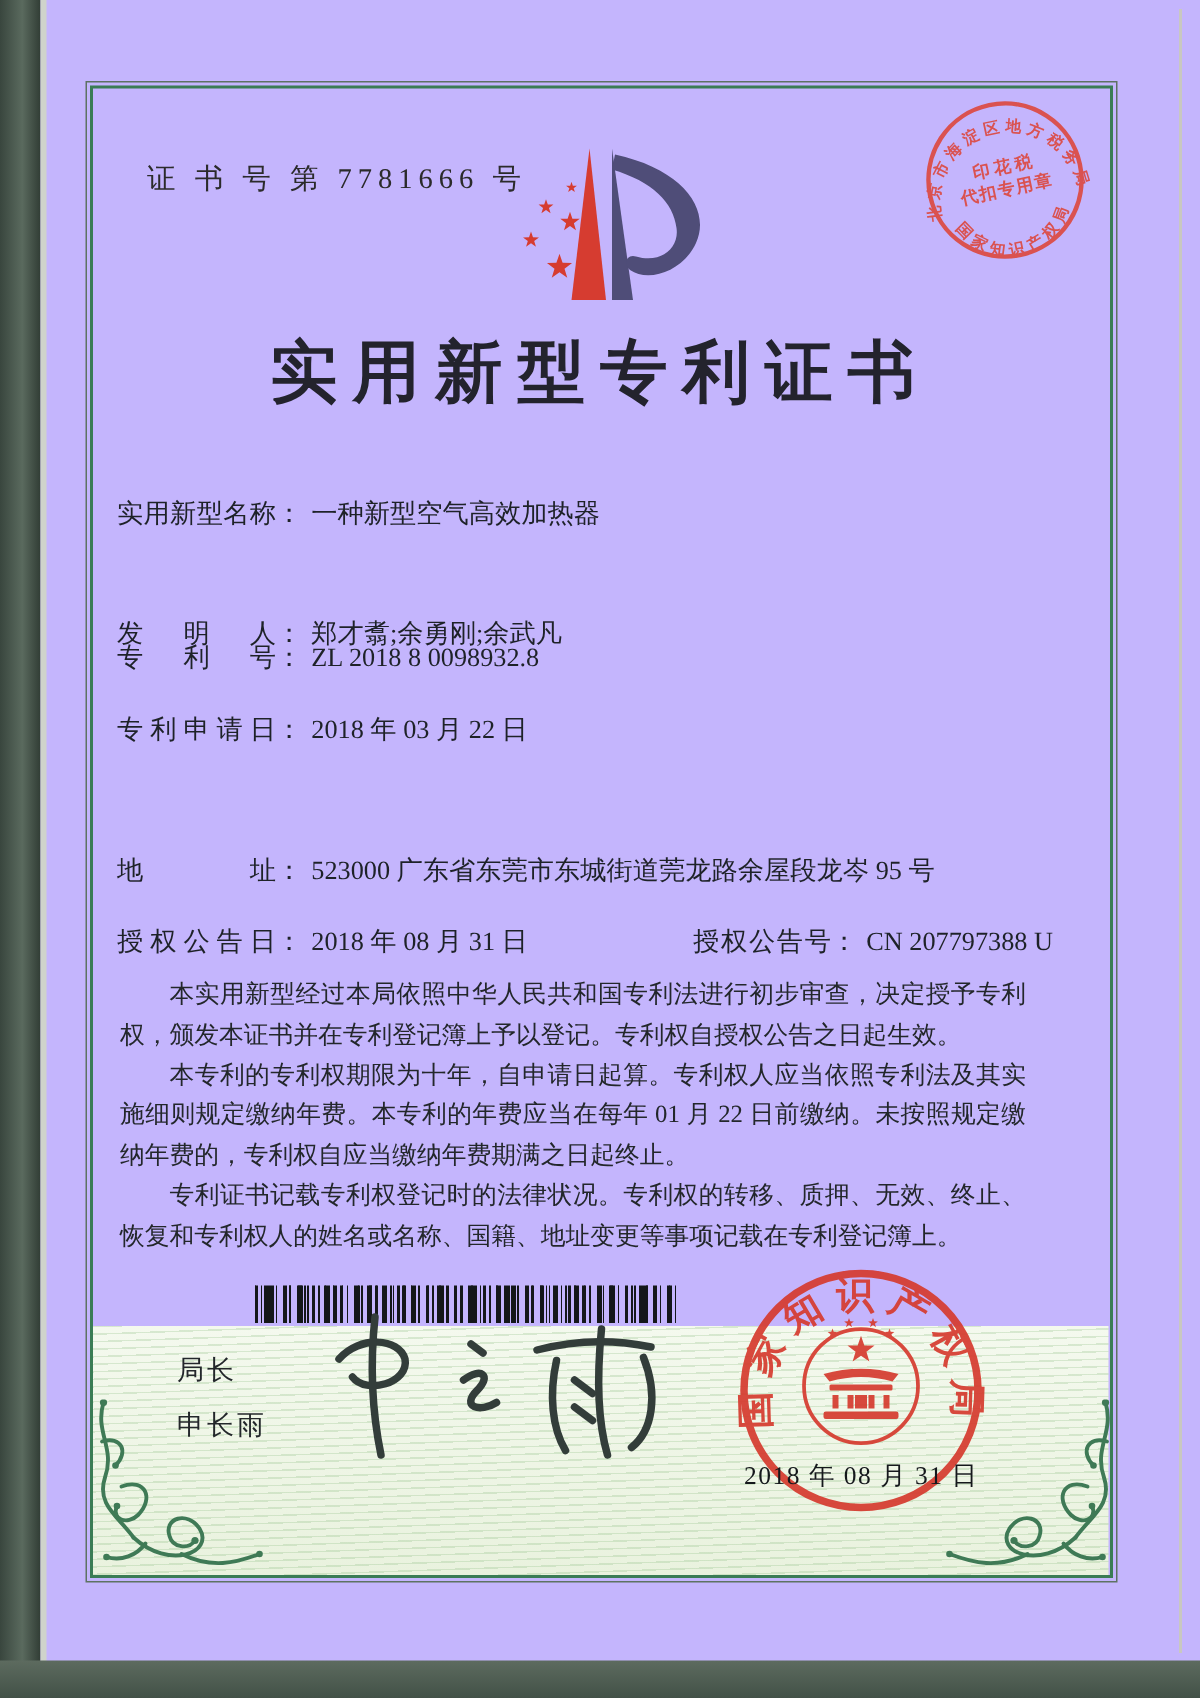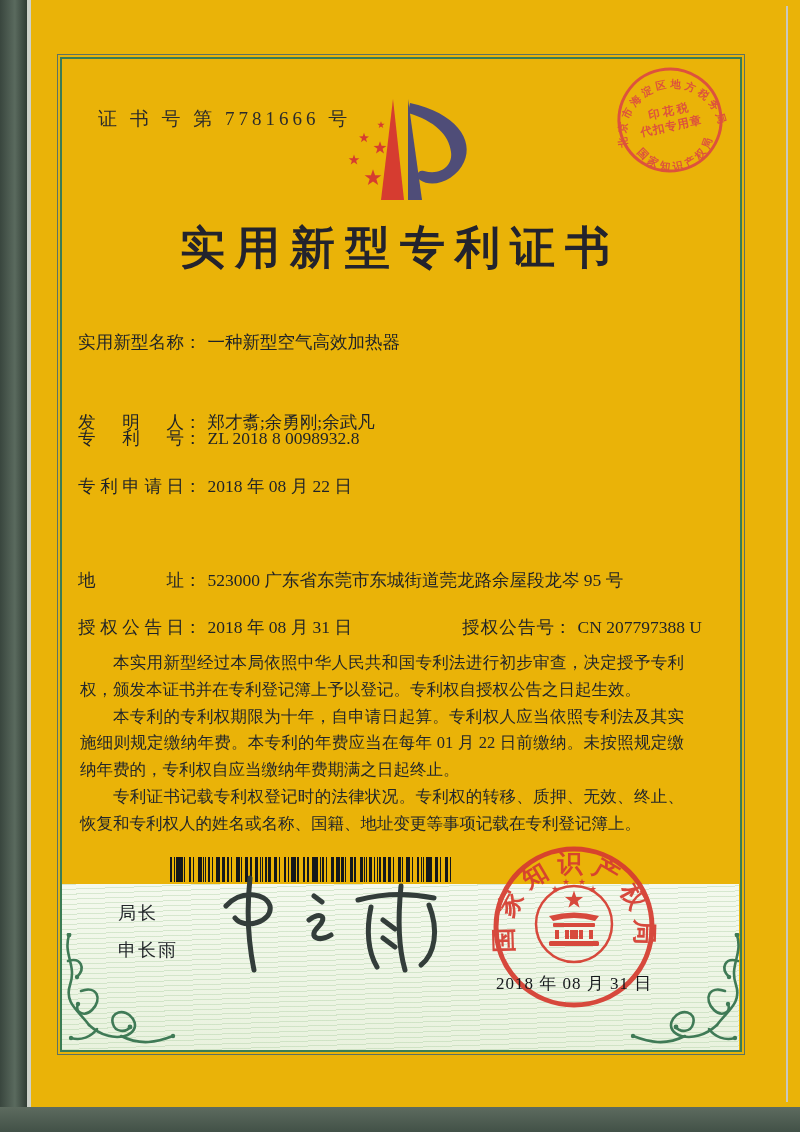--- a/index.html
+++ b/index.html
@@ -1,18 +1,18 @@
 <!DOCTYPE html>
 <html><head>
 <meta charset="utf-8">
 <style>
   html,body { margin:0; padding:0; background:#e8e7e1; }
   .page {
     position:relative; width:800px; height:1132px; margin:0 auto;
-    background:#eab308; overflow:hidden;
+    background:#c4b5fd; overflow:hidden;
     font-family:"Liberation Serif","DejaVu Serif",serif;
     color:#23272b;
   }
   
   .spine-left { position:absolute; left:0; top:0; width:27px; height:1132px;
     background:linear-gradient(90deg,#39463e,#5a6a5e 55%,#313d35); }
   .spine-left-gap { position:absolute; left:27px; top:0; width:4px; height:1132px; background:#cfd3cb; }
   .spine-bottom { position:absolute; left:0; top:1107px; width:800px; height:25px;
     background:linear-gradient(180deg,#5d6b5f,#425147); }
   .paper-edge-right { position:absolute; left:786px; top:6px; width:2px; height:1096px; background:#c9c8c0; }
@@ -164,21 +164,21 @@
   <div class="field-row r0">
     <span class="flabel">实用新型名称</span><span class="fcolon">：</span><span>一种新型空气高效加热器</span>
   </div>
   <div class="field-row r1">
     <span class="flabel">发明人</span><span class="fcolon">：</span><span>郑才翥;余勇刚;余武凡</span>
   </div>
   <div class="field-row r2">
     <span class="flabel">专利号</span><span class="fcolon">：</span><span>ZL 2018 8 0098932.8</span>
   </div>
   <div class="field-row r3">
-    <span class="flabel">专利申请日</span><span class="fcolon">：</span><span>2018 年 08 月 22 日</span>
+    <span class="flabel">专利申请日</span><span class="fcolon">：</span><span>2018 年 03 月 22 日</span>
   </div>
   <div class="field-row r5">
     <span class="flabel">地址</span><span class="fcolon">：</span><span>523000 广东省东莞市东城街道莞龙路余屋段龙岑 95 号</span>
   </div>
   <div class="field-row r6">
     <span class="flabel">授权公告日</span><span class="fcolon">：</span><span>2018 年 08 月 31 日</span>
   </div>
   <div class="field-row field-right">
     <span class="flabel">授权公告号</span><span class="fcolon">：</span><span>CN 207797388 U</span>
   </div>

